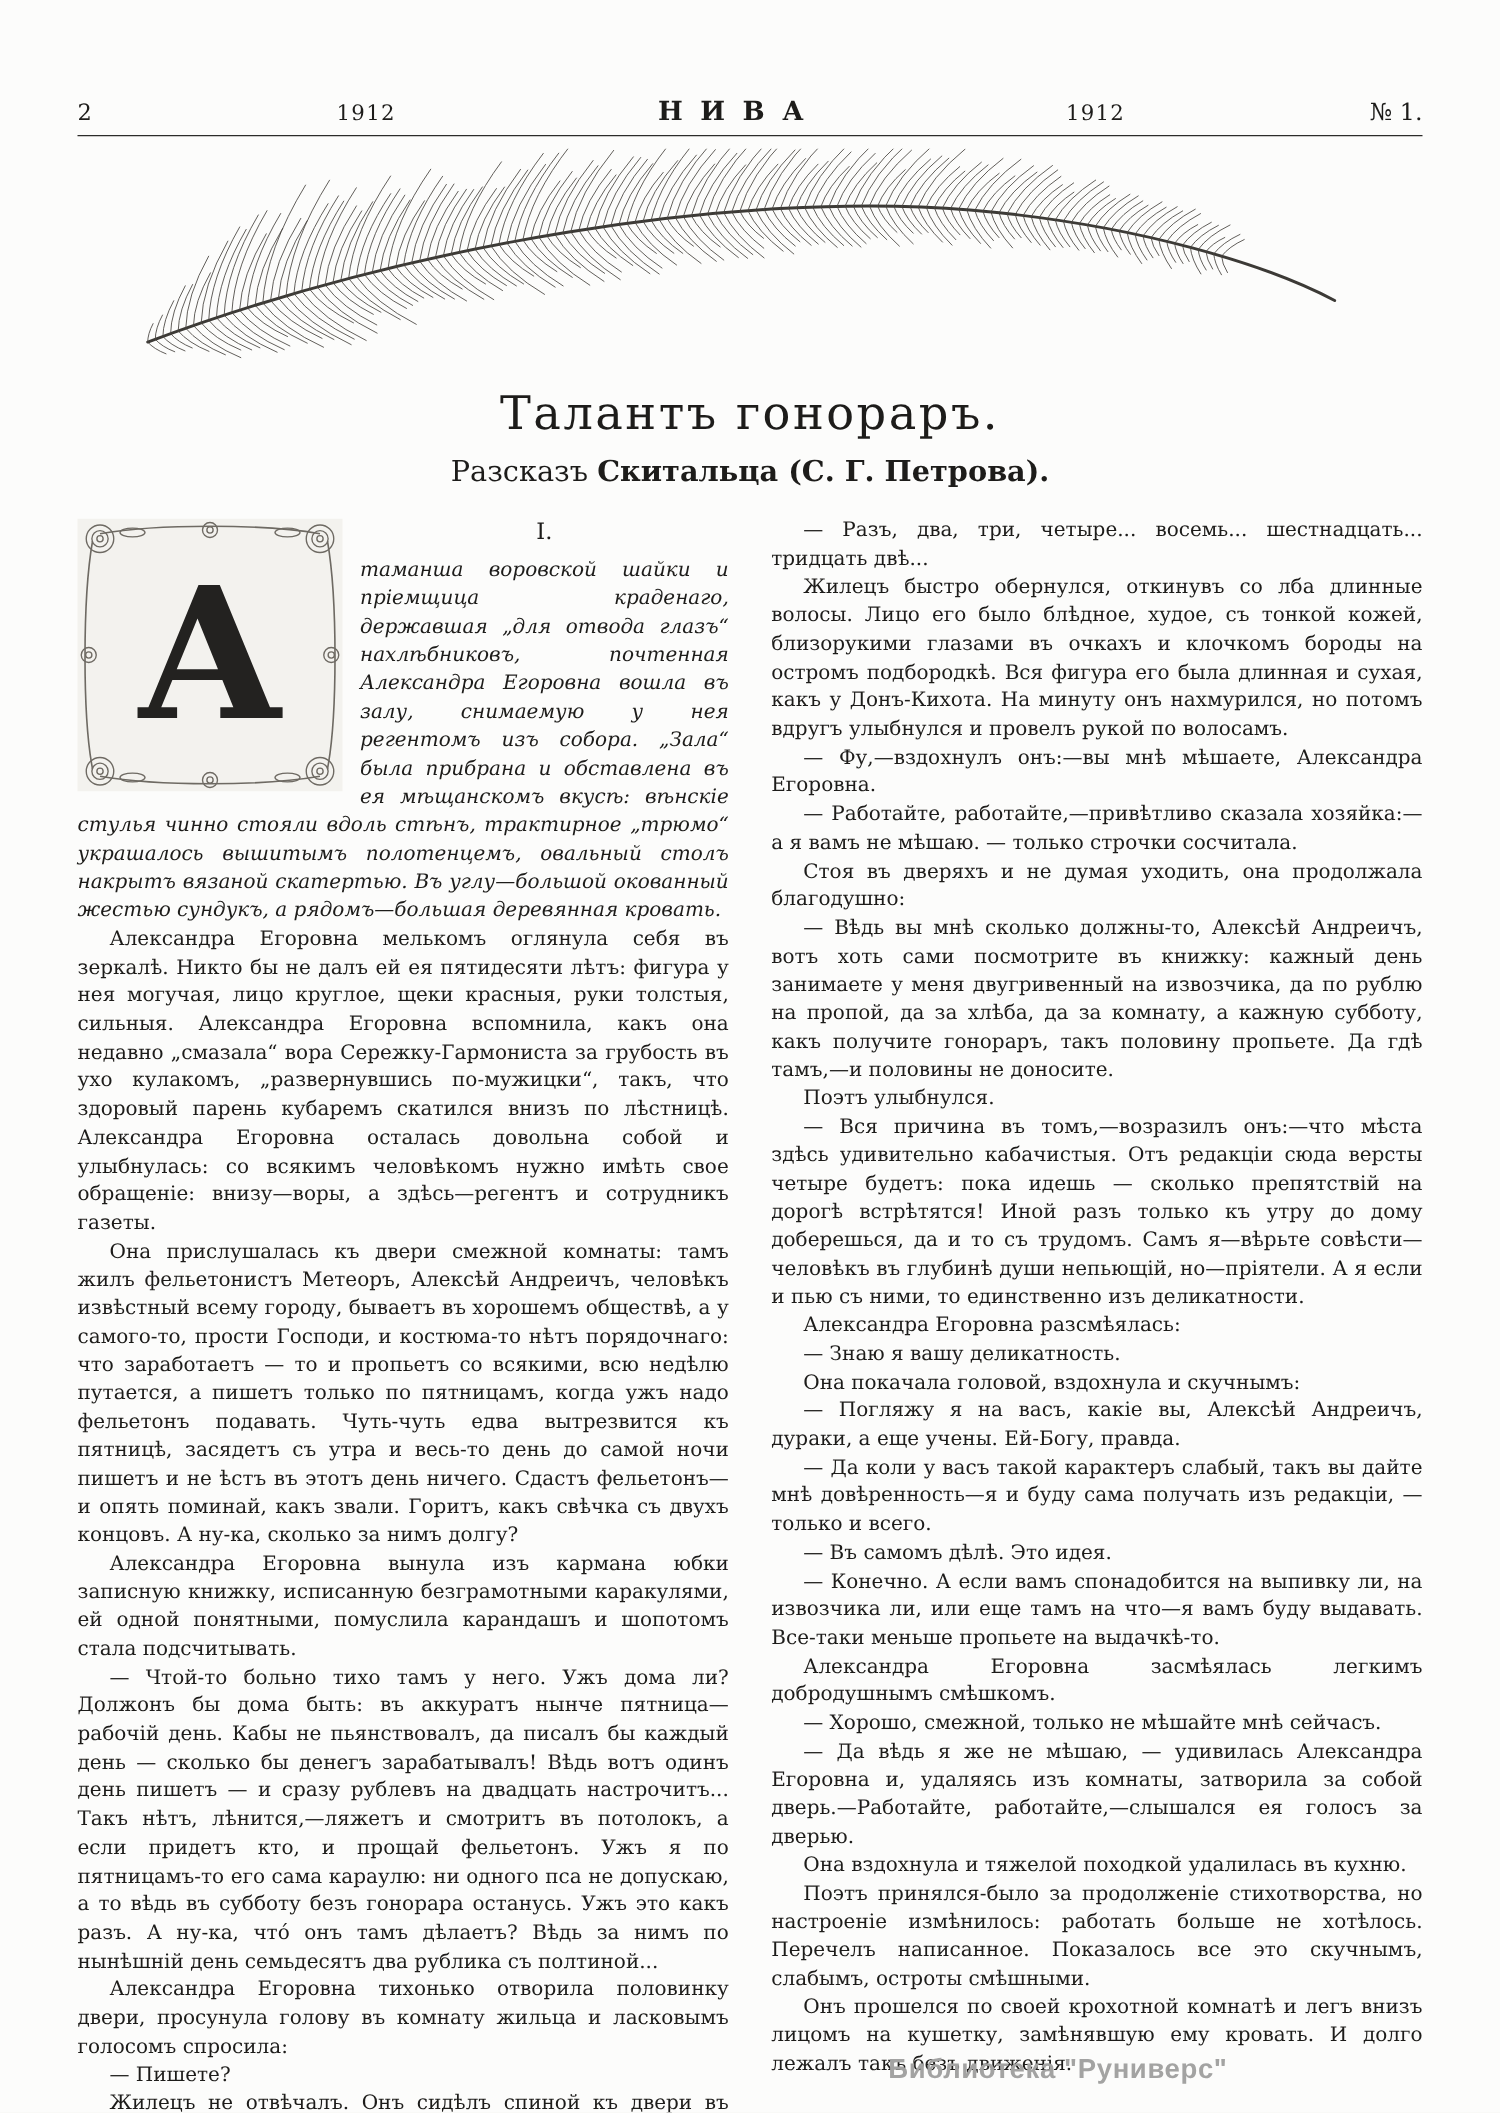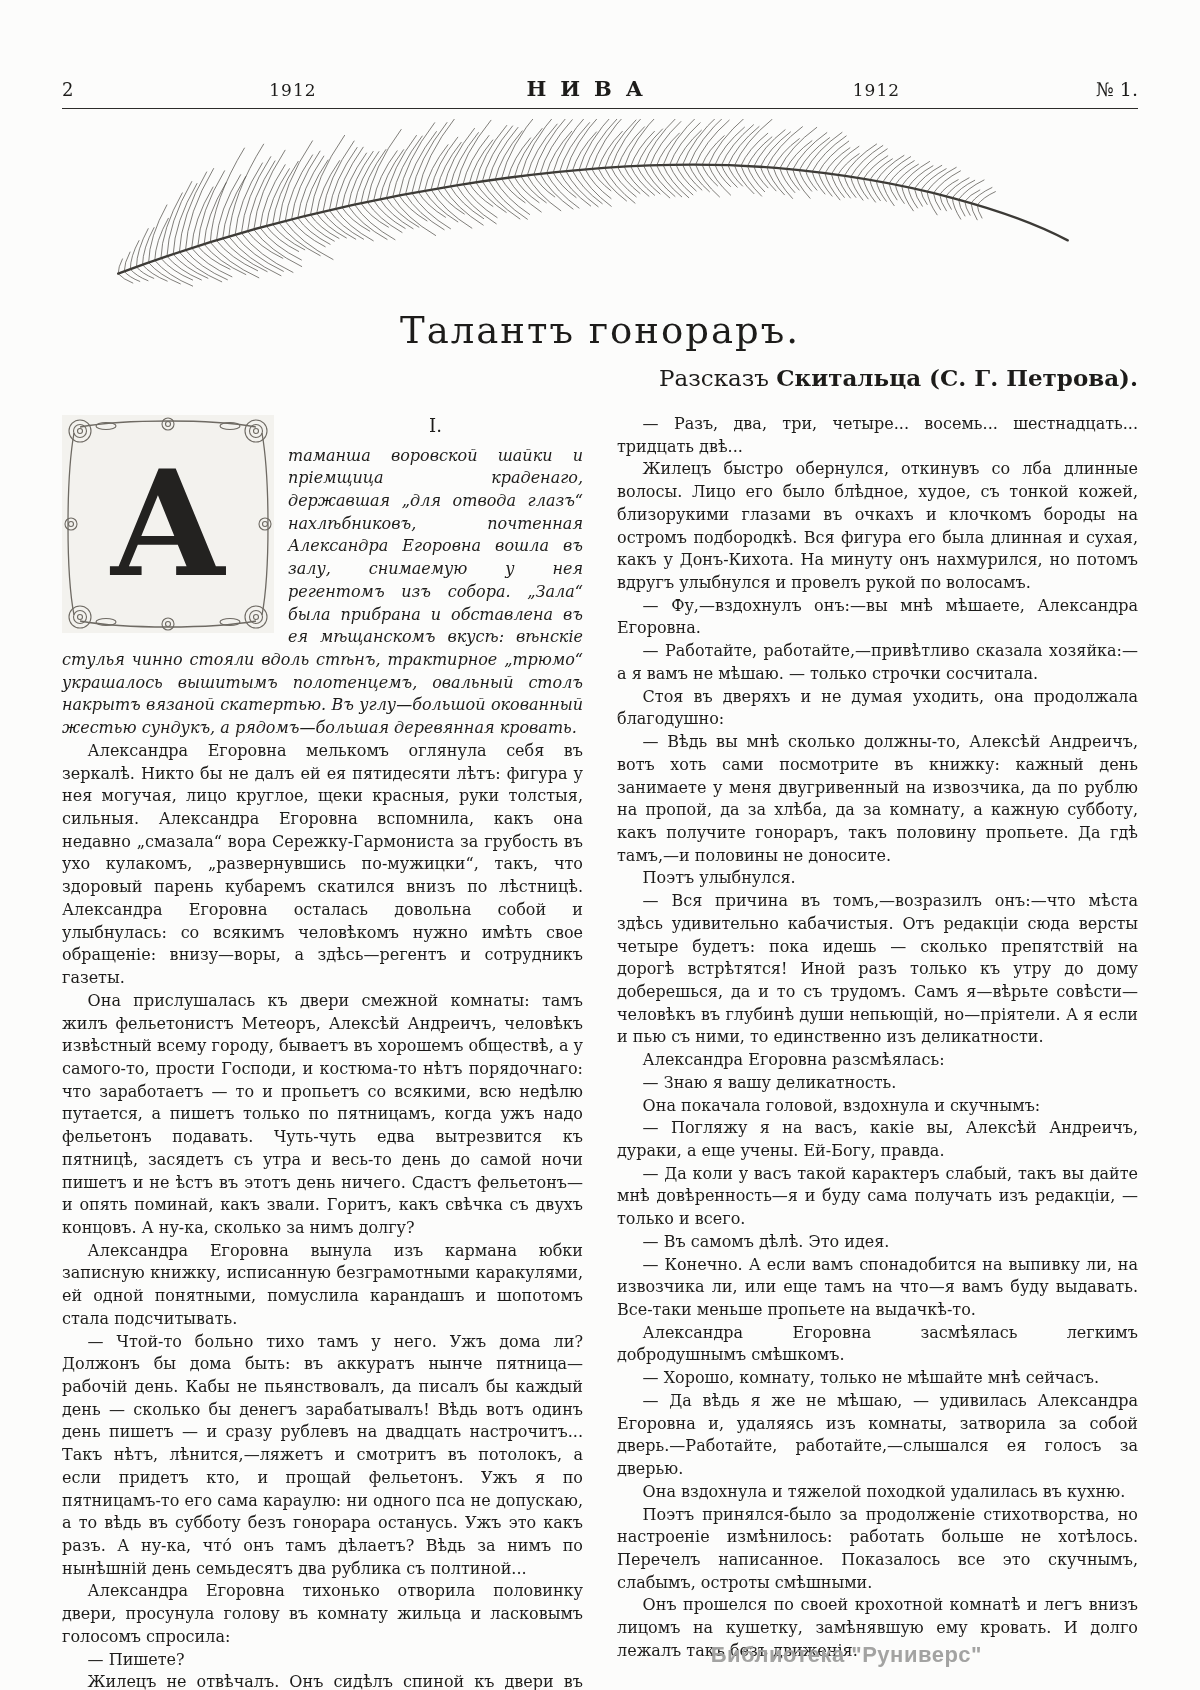--- a/index.html
+++ b/index.html
@@ -16,21 +16,21 @@
   .header-rule { border-top:1.5px solid #2c2b29; margin-top:7px; }
 
   
   .feather-wrap { margin:10px 0 0 38px; width:980px; height:186px; }
   .feather-wrap svg { width:100%; height:100%; }
   #feather-shaft { stroke:#3c3a36; stroke-width:2.4; fill:none; stroke-linecap:round; }
   .barb { stroke:#47443f; stroke-width:0.8; fill:none; opacity:0.88; stroke-linecap:round; }
 
   
   .story-title { text-align:center; font-size:37px; font-weight:normal; letter-spacing:2px; margin-top:4px; }
-  .story-subtitle { text-align:right; font-size:23px; margin-top:12px; }
+  .story-subtitle { text-align:center; font-size:23px; margin-top:12px; }
   .story-subtitle .bold { font-weight:bold; }
 
   
   .columns { display:flex; gap:34px; margin-top:22px; }
   .column { flex:1 1 0; text-align:justify; font-size:16px; line-height:1.42; }
   .column p { text-indent:1.6em; margin:0; }
   .section-number { text-align:center; font-size:18px; margin-bottom:6px; }
   .first-para { text-indent:0 !important;font-style:italic; }
 
   
@@ -406,21 +406,21 @@
           <p>Поэтъ улыбнулся.</p>
           <p>— Вся причина въ томъ,—возразилъ онъ:—что мѣста здѣсь удивительно кабачистыя. Отъ редакціи сюда версты четыре будетъ: пока идешь — сколько препятствій на дорогѣ встрѣтятся! Иной разъ только къ утру до дому доберешься, да и то съ трудомъ. Самъ я—вѣрьте совѣсти—человѣкъ въ глубинѣ души непьющій, но—пріятели. А я если и пью съ ними, то единственно изъ деликатности.</p>
           <p>Александра Егоровна разсмѣялась:</p>
           <p>— Знаю я вашу деликатность.</p>
           <p>Она покачала головой, вздохнула и скучнымъ:</p>
           <p>— Погляжу я на васъ, какіе вы, Алексѣй Андреичъ, дураки, а еще учены. Ей-Богу, правда.</p>
           <p>— Да коли у васъ такой карактеръ слабый, такъ вы дайте мнѣ довѣренность—я и буду сама получать изъ редакціи, —только и всего.</p>
           <p>— Въ самомъ дѣлѣ. Это идея.</p>
           <p>— Конечно. А если вамъ спонадобится на выпивку ли, на извозчика ли, или еще тамъ на что—я вамъ буду выдавать. Все-таки меньше пропьете на выдачкѣ-то.</p>
           <p>Александра Егоровна засмѣялась легкимъ добродушнымъ смѣшкомъ.</p>
-          <p>— Хорошо, комнату, только не мѣшайте мнѣ сейчасъ.</p>
+          <p>— Хорошо, смежной, только не мѣшайте мнѣ сейчасъ.</p>
           <p>— Да вѣдь я же не мѣшаю, — удивилась Александра Егоровна и, удаляясь изъ комнаты, затворила за собой дверь.—Работайте, работайте,—слышался ея голосъ за дверью.</p>
           <p>Она вздохнула и тяжелой походкой удалилась въ кухню.</p>
           <p>Поэтъ принялся-было за продолженіе стихотворства, но настроеніе измѣнилось: работать больше не хотѣлось. Перечелъ написанное. Показалось все это скучнымъ, слабымъ, остроты смѣшными.</p>
           <p>Онъ прошелся по своей крохотной комнатѣ и легъ внизъ лицомъ на кушетку, замѣнявшую ему кровать. И долго лежалъ такъ безъ движенія.</p>
         </div>
     </div>
 
   </div>
 
   <div class="watermark">Библиотека "Руниверс"</div>

